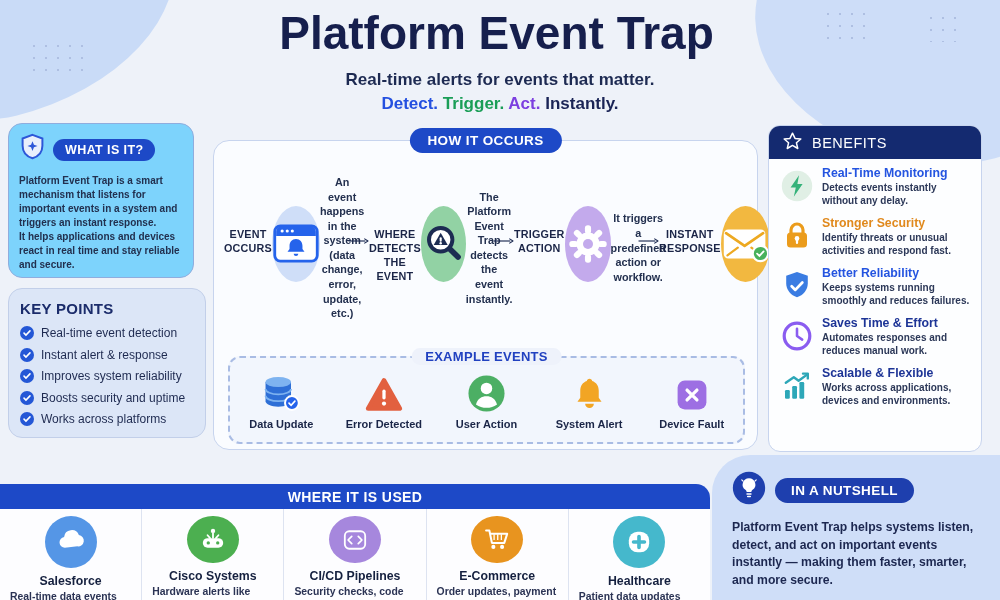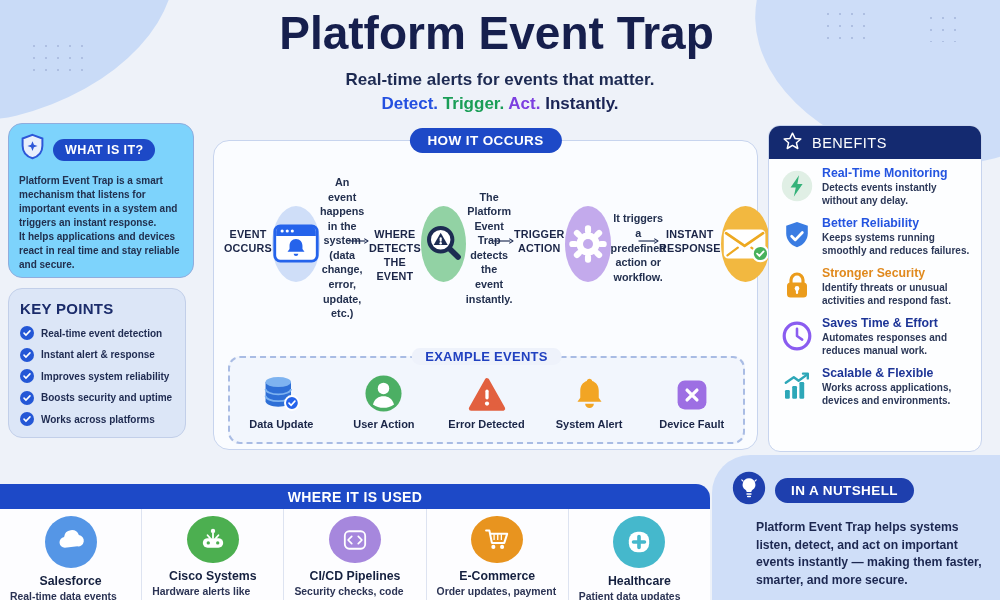--- a/index.html
+++ b/index.html
@@ -24,39 +24,39 @@
   .tg-detect{ color:#2450e0; } .tg-trigger{ color:#1a9e57; } .tg-act{ color:#7c3fe0; } .tg-instantly{ color:#1a2456; }
 
   
   .pill{ display:inline-block; background:#1d49c7; color:#fff; font-weight:800; border-radius:16px; letter-spacing:.4px; }
 
   
   .what-box{ position:absolute; left:8px; top:123px; width:186px; height:155px; background:#7dd3fc; border:1.5px solid #8fadde; border-radius:14px; padding:9px 10px; }
   .what-head{ display:flex; align-items:center; gap:7px; }
   .what-pill{ font-size:12.5px; padding:4px 12px; }
   .what-body{ margin-top:8px; font-size:10px; font-weight:600; color:#22304f; line-height:1.4; }
-  .keypoints-box{ position:absolute; left:8px; top:288px; width:178px; height:150px; background:#dce6f7; border:1px solid #c2cfe9; border-radius:14px; padding:11px 11px; }
+  .keypoints-box{ position:absolute; left:8px; top:288px; width:198px; height:150px; background:#dce6f7; border:1px solid #c2cfe9; border-radius:14px; padding:11px 11px; }
   .kp-title{ font-size:15px; font-weight:800; color:#1b2c6b; margin-bottom:9px; letter-spacing:.3px; }
   .kp-item{ display:flex; align-items:center; gap:7px; margin-bottom:7.5px; }
-  .kp-label{ font-size:10px; font-weight:700; color:#1e2a50; }
+  .kp-label{ font-size:12px; font-weight:400; color:#1e2a50; }
 
   
   .hiw-box{ position:absolute; left:213px; top:140px; width:545px; height:310px; background:#fafcff; border:1.5px solid #c7d4ee; border-radius:16px; }
   .hiw-badge{ position:absolute; left:50%; top:-13px; transform:translateX(-50%); font-size:13.5px; padding:5px 18px; }
   .steps-row{ display:flex; padding:24px 10px 0; }
   .step{ width:124px; display:flex; flex-direction:row; align-items:center; text-align:center; }
   .step-title{ height:32px; font-size:10.8px; font-weight:800; color:#1b2547; line-height:1.3; letter-spacing:.2px; }
   .step-circle{ width:76px; height:76px; border-radius:50%; display:flex; align-items:center; justify-content:center; margin-top:2px; }
   .sc-blue{ background:#cfdef8; } .sc-green{ background:#92d2a4; } .sc-purple{ background:#c3aaec; } .sc-orange{ background:#f2b840; }
   .step-desc{ margin-top:10px; font-size:10.8px; font-weight:600; color:#23304f; line-height:1.35; max-width:120px; }
   .step-arrow{ width:21px; display:flex; justify-content:center; margin-top:70px; }
 
   .examples-box{ position:absolute; left:14px; width:517px; top:215px; height:88px; border:2px dashed #a9bce4; border-radius:12px; background:#f2f6fd; }
   .examples-label{ position:absolute; top:-10px; left:50%; transform:translateX(-50%); background:#eef2fb; border-radius:10px; padding:1px 14px; font-size:13px; font-weight:800; color:#2141c0; letter-spacing:.3px; white-space:nowrap; }
-  .events-row{ display:flex; justify-content:flex-end; padding-top:13px; }
+  .events-row{ display:flex; justify-content:space-between; padding-top:13px; }
   .event{ display:flex; flex-direction:column; align-items:center; width:20%; }
   .event-icon{ height:42px; display:flex; align-items:flex-end; justify-content:center; }
   .event-label{ margin-top:5px; font-size:11px; font-weight:800; color:#1a2547; }
 
   
   .benefits-box{ position:absolute; left:768px; top:125px; width:214px; height:327px; background:#fdfeff; border:1.5px solid #c7d4ee; border-radius:12px; overflow:hidden; }
   .benefits-header{ background:#142a70; height:33px; display:flex; align-items:center; gap:9px; padding:0 13px; color:#fff; font-size:14.5px; font-weight:400; letter-spacing:.5px; }
   .benefit{ display:flex; gap:9px; padding:7px 10px 2px 12px;align-items:center; }
   .benefit-icon{ width:32px; flex:0 0 32px; padding-top:2px; }
   .benefit-title{ font-size:12.3px; font-weight:800; }
@@ -71,21 +71,21 @@
   .used-col + .used-col{ border-left:1px solid #dde3f1; }
   .used-circle{ width:52px; height:52px; border-radius:50%; display:flex; align-items:center; justify-content:center; }
   .uc-blue{ background:#5596e6; } .uc-green{ background:#4caf50; } .uc-purple{ background:#a687dd; } .uc-orange{ background:#e8941f; } .uc-teal{ background:#45b8cc; }
   .used-name{ margin-top:6px; font-size:12.3px; font-weight:800; color:#15203f; }
   .used-desc{ margin-top:2px; font-size:10.4px; font-weight:600; color:#2b3354; line-height:1.3; padding:0 10px; }
 
   
   .nutshell{ position:absolute; left:712px; top:455px; width:288px; height:145px; background:#cfdef8; border-radius:38px 0 0 0; padding:16px 14px 0 20px; }
   .nut-head{ display:flex; align-items:center; gap:9px; }
   .nut-pill{ font-size:13.5px; padding:5px 16px; background:#1e3fae; }
-  .nut-body{ margin-top:10px; font-size:12.2px; font-weight:600; color:#1c2750; line-height:1.45;margin-left:24px; }
+  .nut-body{ margin-top:10px; font-size:12.2px; font-weight:600; color:#1c2750; line-height:1.45; }
 </style>
 </head>
 <body>
 
 <div id="canvas">
   <div class="blob blob-tl"></div>
   <div class="blob blob-tr"></div>
   <div class="dots dots-tl"></div>
   <div class="dots dots-tr"></div>
   <div class="dots dots-tr2"></div>
@@ -249,37 +249,37 @@
                 <ellipse cx="19" cy="9" rx="14" ry="5.5" fill="#7eb3f0"></ellipse>
                 <path d="M5 16.5c0 3.3 6.3 6 14 6s14-2.7 14-6M5 24c0 3.3 6.3 6 14 6s14-2.7 14-6" fill="none" stroke="#7eb3f0" stroke-width="2"></path>
                 <circle cx="34" cy="32" r="7.6" fill="#2563eb" stroke="#fff" stroke-width="2.2"></circle>
                 <path d="M30.8 32.2l2.3 2.3 4.2-4.5" stroke="#fff" stroke-width="1.8" fill="none" stroke-linecap="round"></path>
               </svg>
           </div>
           <div class="event-label">Data Update</div>
         </div>
         <div class="event">
           <div class="event-icon">
+            <svg width="40" height="37" viewBox="0 0 44 40">
+                <path d="M22 4.5L39.5 35.5H4.5z" fill="#e2603f" stroke="#e2603f" stroke-width="5" stroke-linejoin="round"></path>
+                <rect x="20.2" y="14.5" width="3.6" height="11" rx="1.8" fill="#fff"></rect>
+                <circle cx="22" cy="30" r="2.3" fill="#fff"></circle>
+              </svg>
+          </div>
+          <div class="event-label">Error Detected</div>
+        </div>
+        <div class="event">
+          <div class="event-icon">
             <svg width="39" height="39" viewBox="0 0 40 40">
                 <circle cx="20" cy="20" r="18.5" fill="#4caf64"></circle>
                 <circle cx="20" cy="14.8" r="5.9" fill="#fff"></circle>
                 <path d="M9.2 31.2c1.7-6 5.8-8.4 10.8-8.4s9.1 2.4 10.8 8.4a18.5 18.5 0 01-21.6 0z" fill="#fff"></path>
               </svg>
           </div>
           <div class="event-label">User Action</div>
-        </div>
-        <div class="event">
-          <div class="event-icon">
-            <svg width="40" height="37" viewBox="0 0 44 40">
-                <path d="M22 4.5L39.5 35.5H4.5z" fill="#e2603f" stroke="#e2603f" stroke-width="5" stroke-linejoin="round"></path>
-                <rect x="20.2" y="14.5" width="3.6" height="11" rx="1.8" fill="#fff"></rect>
-                <circle cx="22" cy="30" r="2.3" fill="#fff"></circle>
-              </svg>
-          </div>
-          <div class="event-label">Error Detected</div>
         </div>
         <div class="event">
           <div class="event-icon">
             <svg width="37" height="38" viewBox="0 0 40 40">
                 <path d="M20 3.5c1.5 0 2.7 1 2.9 2.5C27.2 7.4 30 11.3 30 16.5v7.5l3 4.5H7l3-4.5v-7.5c0-5.2 2.8-9.1 7.1-10.5.2-1.5 1.4-2.5 2.9-2.5z" fill="#f2a524"></path>
                 <path d="M15.3 30.5a4.7 4.7 0 009.4 0z" fill="#f2a524"></path>
               </svg>
           </div>
           <div class="event-label">System Alert</div>
         </div>
@@ -315,42 +315,42 @@
       </div>
       <div>
         <div class="benefit-title bt-blue">Real-Time Monitoring</div>
         <div class="benefit-desc">Detects events instantly without any delay.</div>
       </div>
     </div>
 
     <div class="benefit">
       <div class="benefit-icon">
         <svg width="32" height="32" viewBox="0 0 40 40">
-            <path d="M20 2.5l13.5 4.7v9.3c0 8.2-5.7 15-13.5 17.5C12.2 31.5 6.5 24.7 6.5 16.5V7.2z" fill="#3a7ce2"></path>
-            <path d="M13.3 20.3l4.6 4.6 8.8-9.3" stroke="#fff" stroke-width="3.4" fill="none" stroke-linecap="round" stroke-linejoin="round"></path>
-          </svg>
-      </div>
-      <div>
-        <div class="benefit-title bt-blue">Better Reliability</div>
-        <div class="benefit-desc">Keeps systems running smoothly and reduces failures.</div>
-      </div>
-    </div>
-
-    <div class="benefit">
-      <div class="benefit-icon">
-        <svg width="32" height="32" viewBox="0 0 40 40">
             <path d="M12.5 17v-4.5a7.5 7.5 0 0115 0V17" fill="none" stroke="#eb9c1c" stroke-width="4"></path>
             <rect x="7.5" y="15.5" width="25" height="19" rx="4.5" fill="#eb9c1c"></rect>
             <circle cx="20" cy="23" r="2.9" fill="#fff"></circle>
             <rect x="18.6" y="24" width="2.8" height="6" rx="1.4" fill="#fff"></rect>
           </svg>
       </div>
       <div>
         <div class="benefit-title bt-orange">Stronger Security</div>
         <div class="benefit-desc">Identify threats or unusual activities and respond fast.</div>
+      </div>
+    </div>
+
+    <div class="benefit">
+      <div class="benefit-icon">
+        <svg width="32" height="32" viewBox="0 0 40 40">
+            <path d="M20 2.5l13.5 4.7v9.3c0 8.2-5.7 15-13.5 17.5C12.2 31.5 6.5 24.7 6.5 16.5V7.2z" fill="#3a7ce2"></path>
+            <path d="M13.3 20.3l4.6 4.6 8.8-9.3" stroke="#fff" stroke-width="3.4" fill="none" stroke-linecap="round" stroke-linejoin="round"></path>
+          </svg>
+      </div>
+      <div>
+        <div class="benefit-title bt-blue">Better Reliability</div>
+        <div class="benefit-desc">Keeps systems running smoothly and reduces failures.</div>
       </div>
     </div>
 
     <div class="benefit">
       <div class="benefit-icon">
         <svg width="32" height="32" viewBox="0 0 40 40">
             <circle cx="20" cy="20" r="16" fill="none" stroke="#8a5cf0" stroke-width="4"></circle>
             <path d="M20 11v9l6.5 4.5" fill="none" stroke="#8a5cf0" stroke-width="3.2" stroke-linecap="round" stroke-linejoin="round"></path>
           </svg>
       </div>

